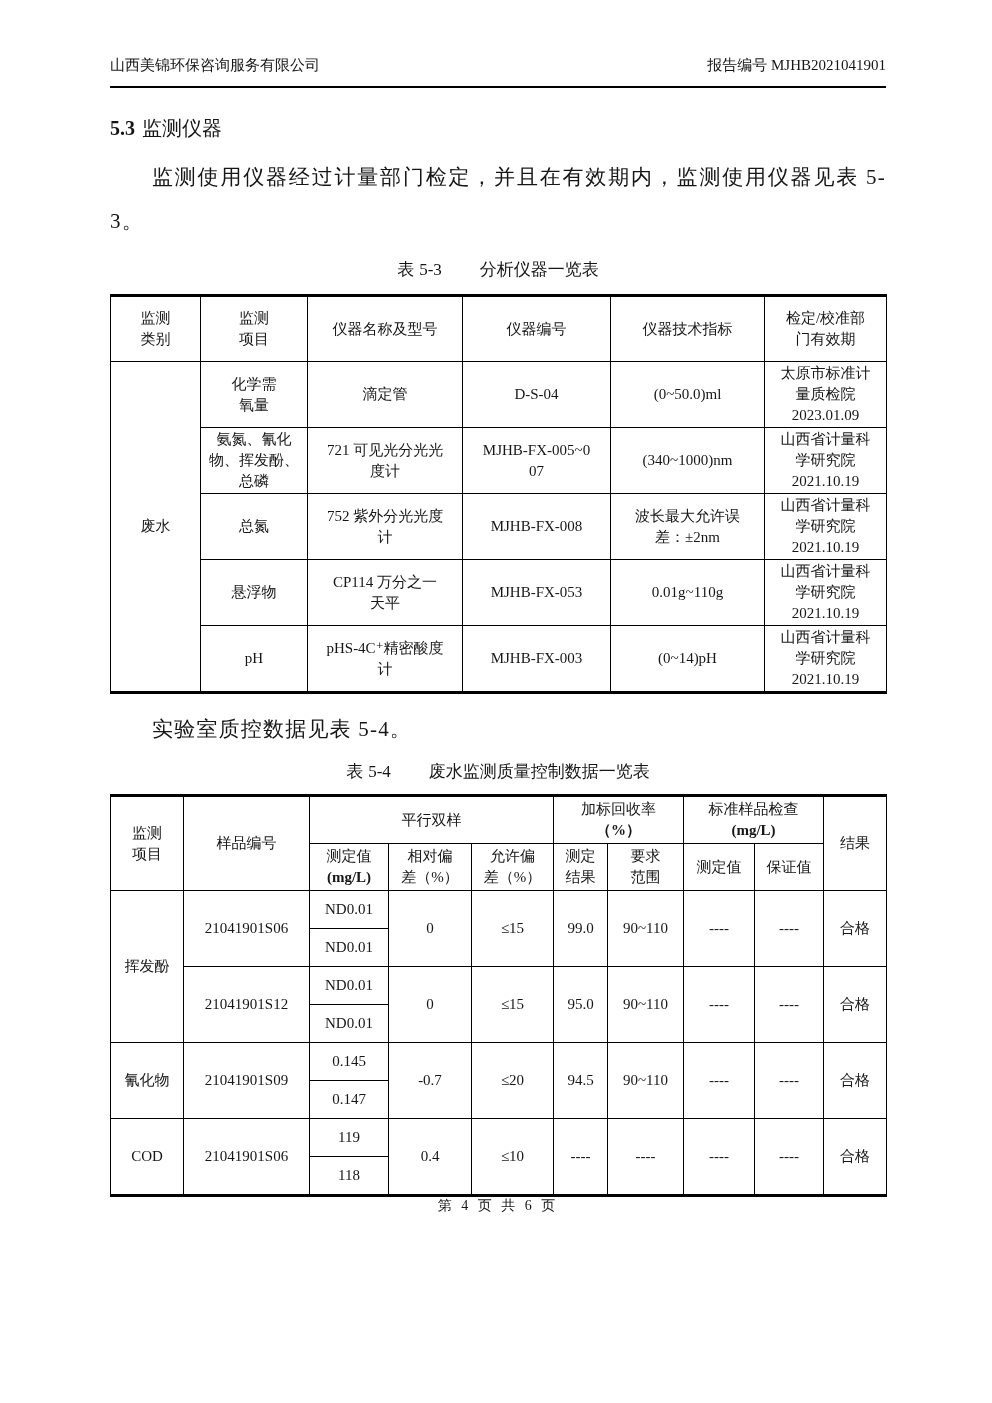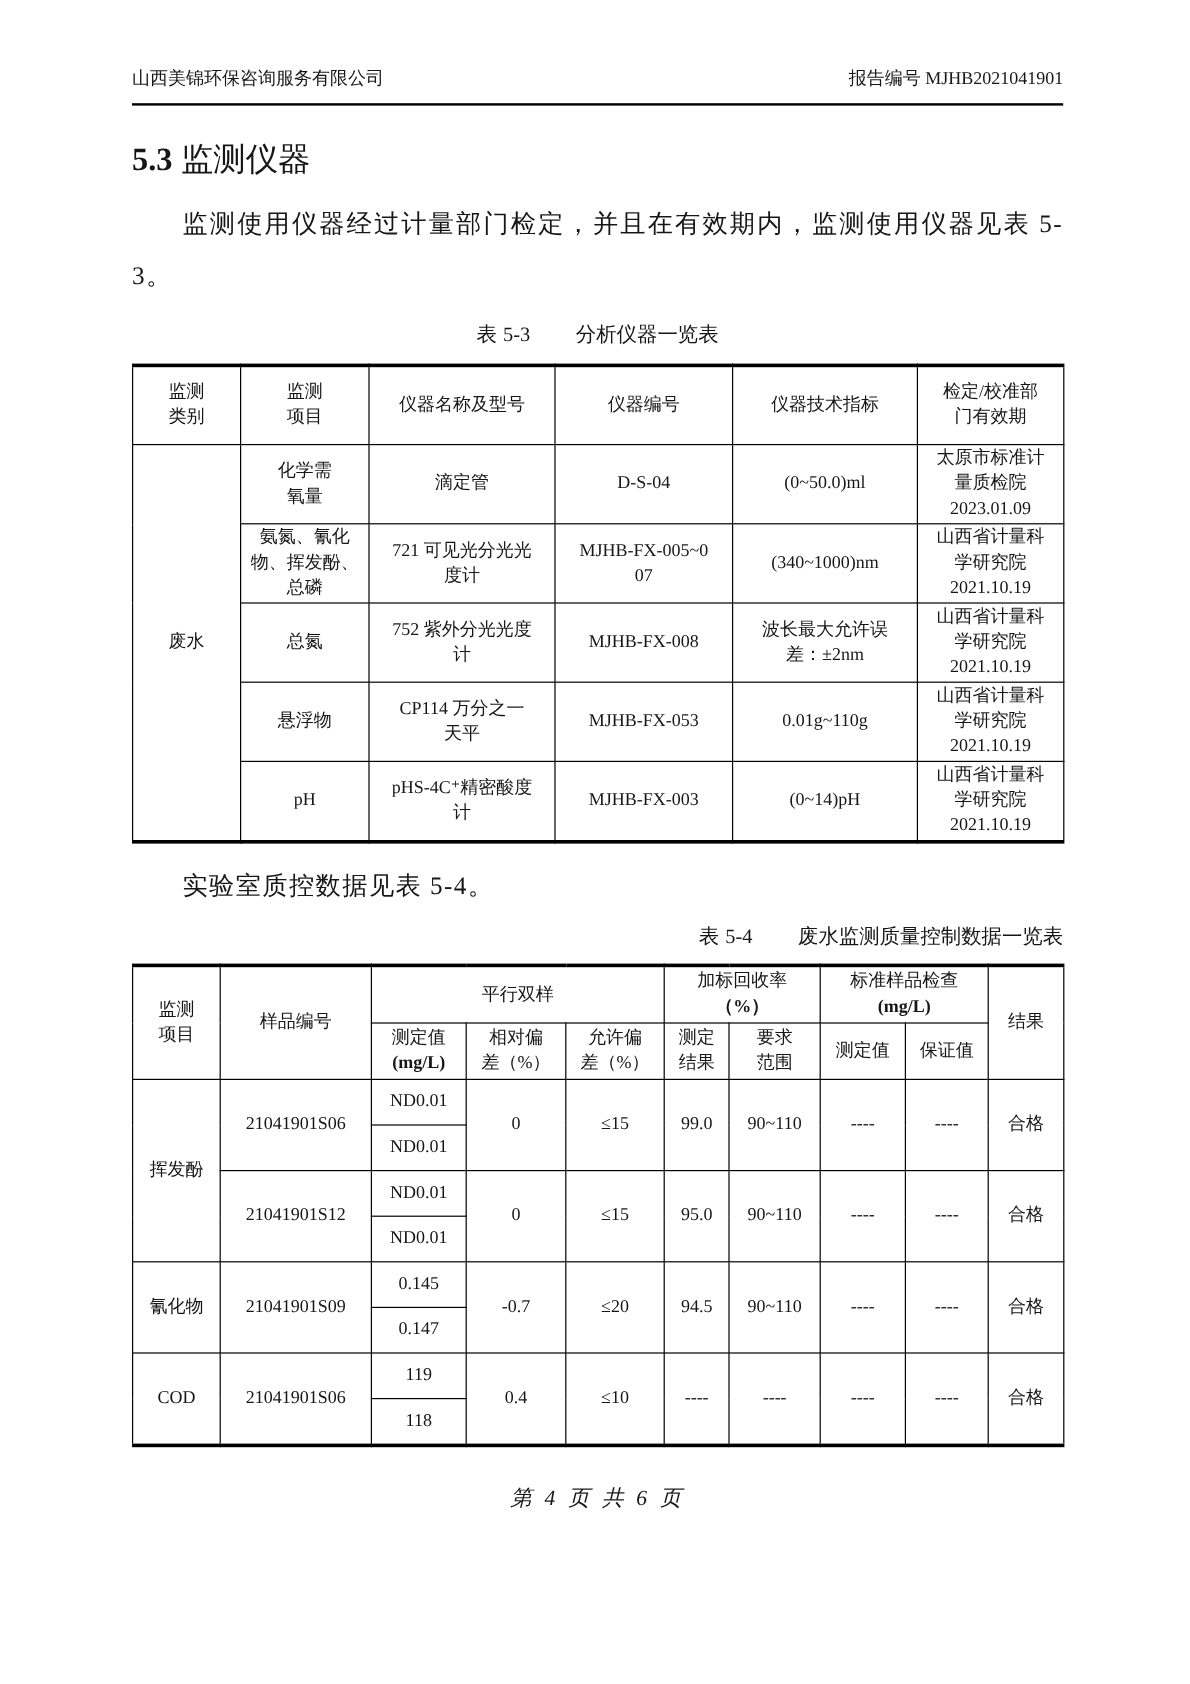--- a/index.html
+++ b/index.html
@@ -5,21 +5,21 @@
   html,body { margin:0; padding:0; background:#ffffff; }
   .page {
     width:992px; height:1403px; background:#ffffff; color:#161616;
     font-family:"Liberation Serif","DejaVu Serif",serif;
     box-sizing:border-box; padding:56px 106px 0 110px; position:relative;
   }
   .doc-header {
     display:flex; justify-content:space-between; align-items:flex-end;
     font-size:15px; border-bottom:2px solid #000; padding-bottom:11px;
   }
-  .section-heading { font-size:27px; font-weight:normal; margin:27px 0 0 0; }
+  .section-heading { font-size:20px; font-weight:normal; margin:27px 0 0 0; }
   .sec-num { font-weight:bold; margin-right:7px; }
   .body-par {
     font-size:21px; line-height:44px; text-align:justify;
     text-indent:42px; margin:13px 0 0 0; letter-spacing:1.2px;
   }
   .tbl-caption { text-align:center; font-size:17px; margin-top:15px; }
   .cap-label { }
   .cap-num { font-weight:normal; margin-left:5px; margin-right:38px; }
   table {
     border-collapse:collapse; table-layout:fixed; width:776px;
@@ -32,21 +32,21 @@
   }
   .t53 { margin-top:13px; }
   .t53 .head th { height:62px; }
   .t53 td { height:61px; }
   .t54 { margin-top:11px; }
   .t54 .h1 th { height:44px; }
   .t54 .h2 th { height:44px; }
   .t54 td { height:35px; }
   .unit-b { font-weight:bold; }
   .page-footer {
-    text-align:center; font-size:18px; margin-top:30px; letter-spacing:3px;font-style:italic;
+    text-align:center; font-size:14px; letter-spacing:3px;
   }
 </style>
 </head>
 <body>
 
 <div class="page">
 
   <header class="doc-header">
     <span>山西美锦环保咨询服务有限公司</span>
     <span>报告编号 MJHB2021041901</span>
@@ -132,21 +132,21 @@
       <td>(0~14)pH</td>
       <td><div>山西省计量科
 学研究院</div><div>2021.10.19</div></td>
     </tr>
   </tbody>
     </table>
 
 
   <p class="body-par">实验室质控数据见表 5-4。</p>
 
-  <div class="tbl-caption" style="margin-top:9px;text-align:right;">
+  <div class="tbl-caption" style="margin-top:9px;">
     <span class="cap-label">表</span><span class="cap-num">5-4</span><span>废水监测质量控制数据一览表</span>
   </div>
 
   <table class="t54">
     <colgroup>
       <col style="width:73px">
         <col style="width:126px">
         <col style="width:79px">
       <col style="width:83px">
         <col style="width:82px">

